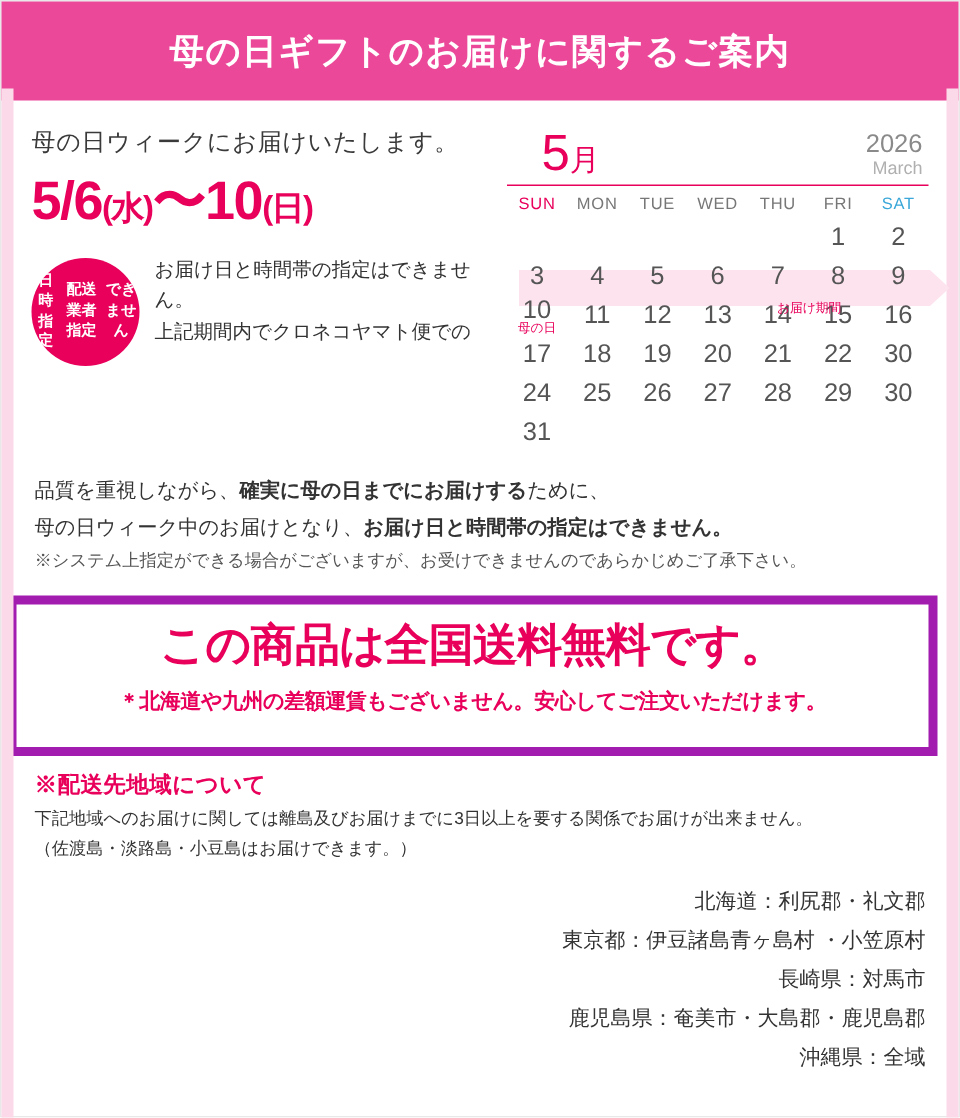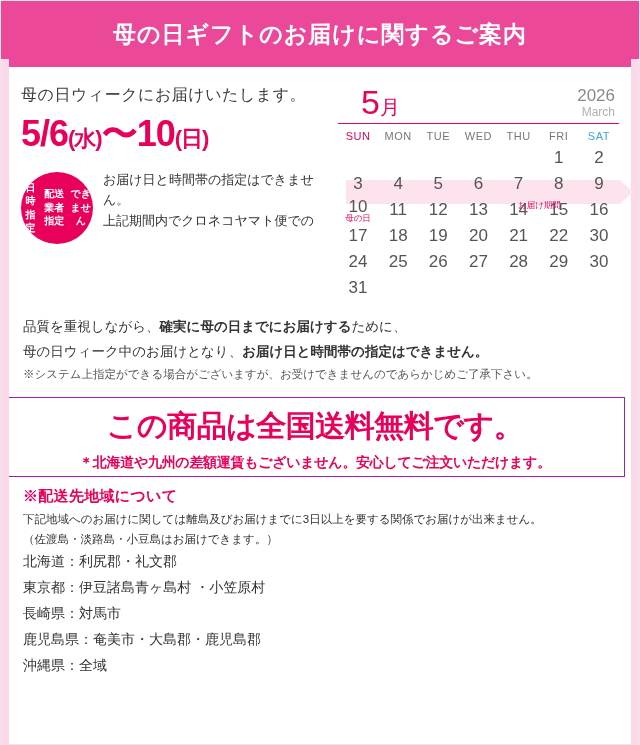--- a/index.html
+++ b/index.html
@@ -174,22 +174,22 @@
   .mid b { font-weight: bold; }
   .mid .note {
     font-size: 11.5px;
     color: #555;
     line-height: 1.6;
   }
 
   
   .ship-box {
     margin: 6px 14px 0 4px;
-    border: 1px solid #a21caf;
-    padding: 10px 0 4px 0;
+    border: 6px solid #a21caf;
+    padding: 10px 0 21px 0;
   }
   .ship-title {
     text-align: center;
     font-size: 30px;
     font-weight: bold;
     color: #e8005a;
     letter-spacing: -0.5px;
     line-height: 1.2;
   }
   .ship-sub {
@@ -211,24 +211,25 @@
     color: #e8005a;
     letter-spacing: 0.3px;
   }
   .area-note {
     font-size: 11.5px;
     color: #333;
     line-height: 1.7;
     margin-top: 4px;
   }
   .area-list {
-    margin-top: 0;
+    margin-top: 12px;
     font-size: 14px;
     line-height: 1.85;
     color: #333;
+    text-align: right;
   }
   .area-list div { white-space: nowrap; }
 
   
   .side-l, .side-r {
     position: absolute;
     top: 58px;
     width: 8px;
     height: 687px;
     background: #fbd9e8;

